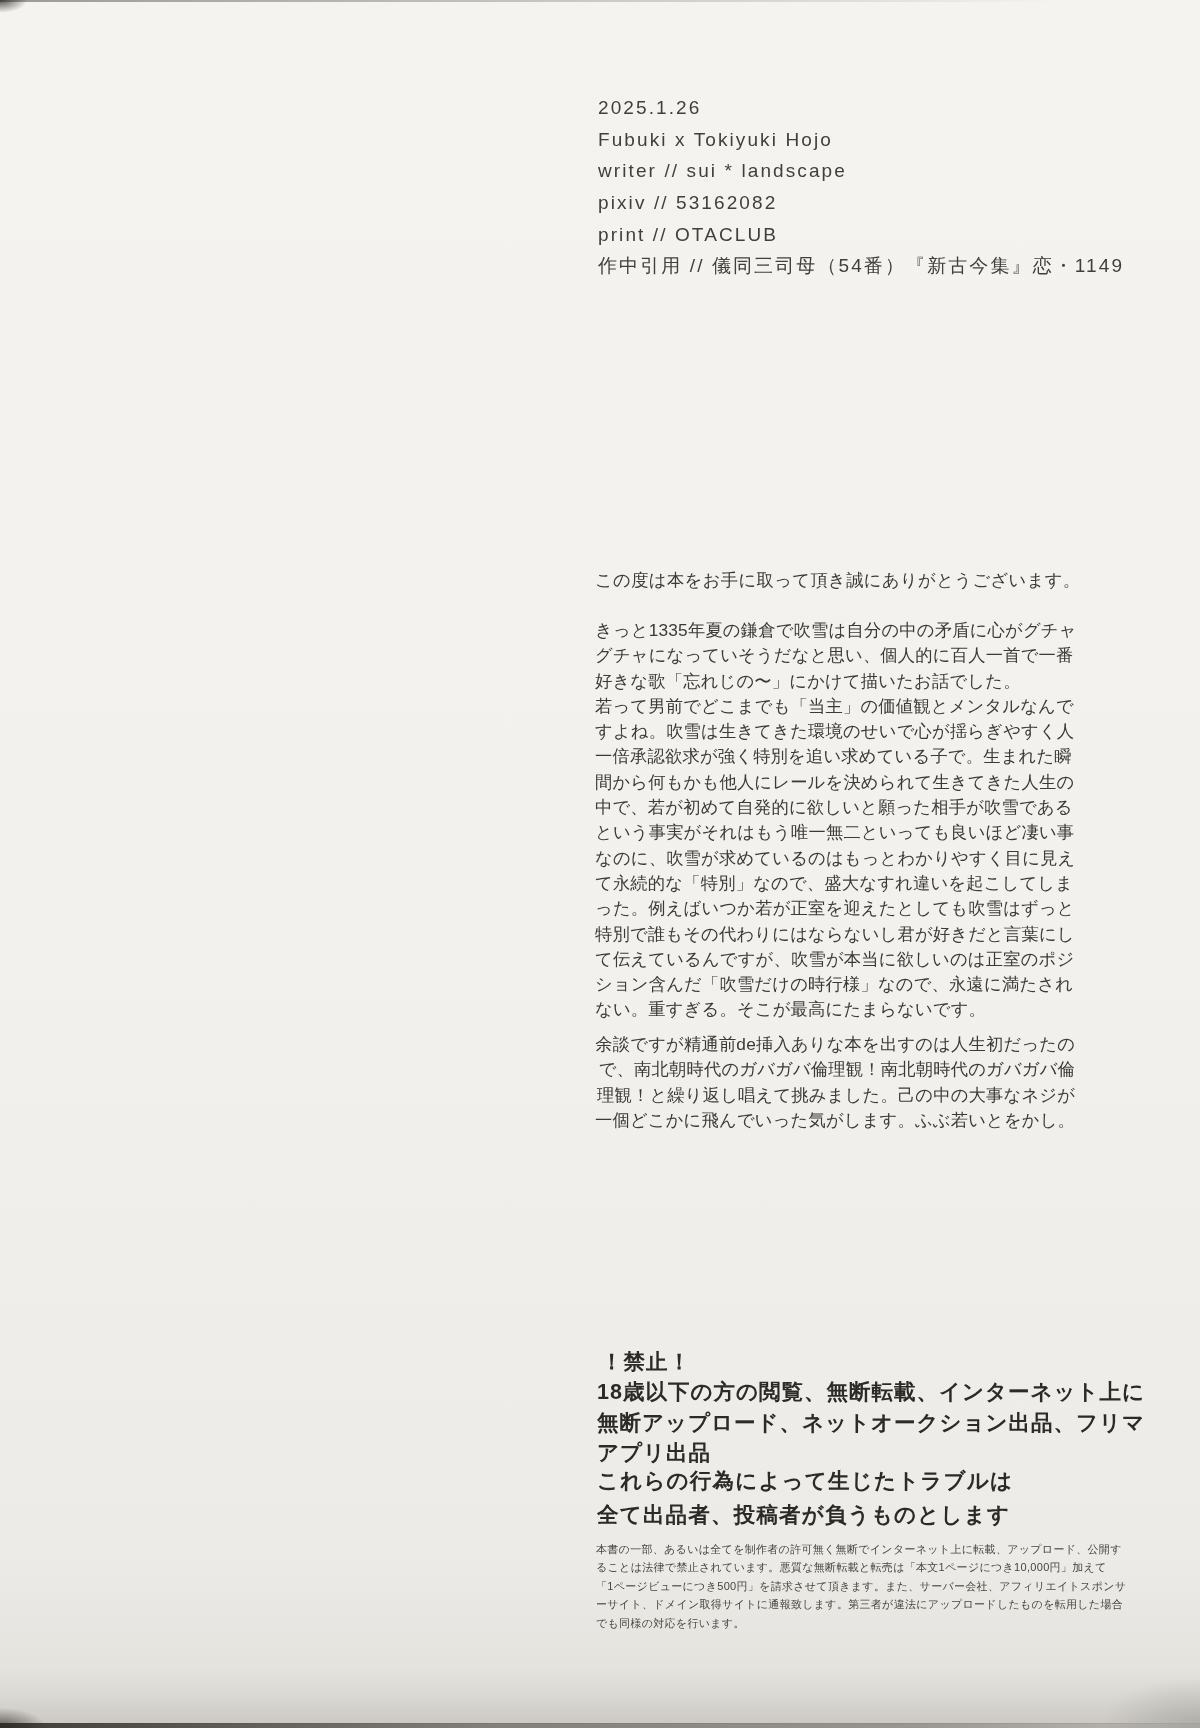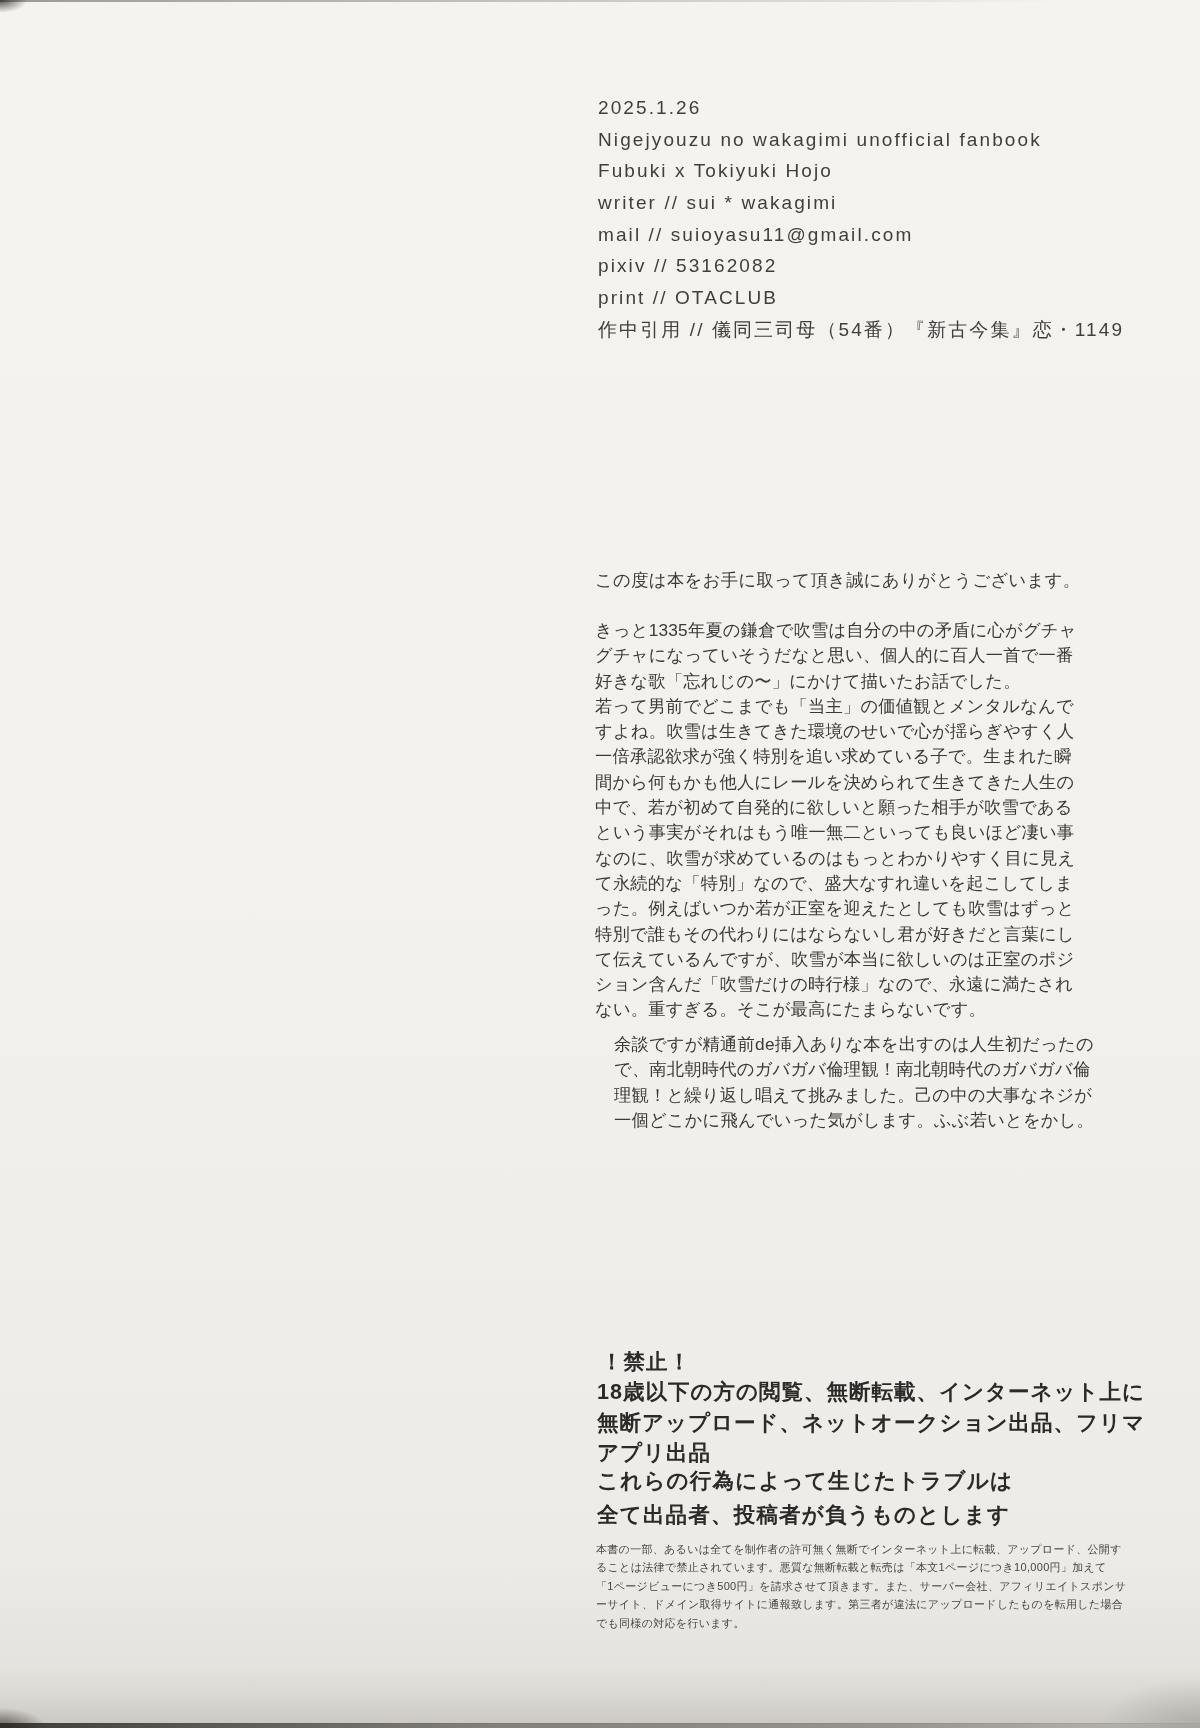--- a/index.html
+++ b/index.html
@@ -31,23 +31,24 @@
     position:absolute; left:595px; top:568px;
     font-size:17.3px; letter-spacing:0.4px;
     color:#3b3a38;
   }
   .afterword-main {
     position:absolute; left:595px; top:618px;
     font-size:17.3px; line-height:25.3px; letter-spacing:0.2px;
     color:#3b3a38;
   }
   .afterword-aside {
-    position:absolute; left:614px; top:1032px;
+    position:absolute; left:595px; top:1032px;
     font-size:17.3px; line-height:25.3px; letter-spacing:0.2px;
     color:#3b3a38;
+    text-align:right;
   }
 
   .warn-head {
     position:absolute; left:601px; top:1347px;
     font-size:21.5px; font-weight:700; letter-spacing:1px;
     color:#2b2a28;
   }
   .warn-list {
     position:absolute; left:597px; top:1377px;
     font-size:21.5px; font-weight:700; line-height:30.5px; letter-spacing:1px;
@@ -90,24 +91,22 @@
     background:radial-gradient(ellipse at 100% 100%, rgba(150,148,144,.55), transparent 75%);
   }
 </style>
 </head>
 <body>
 
 <div class="page">
 
   <div class="colophon">
     <div>2025.1.26</div>
-    <div>Nigejyouzu no wakagimi unofficial fanbook</div>
     <div>Fubuki x Tokiyuki Hojo</div>
-    <div>writer // sui * wakagimi</div>
-    <div>mail // suioyasu11@gmail.com</div>
+    <div>writer // sui * landscape</div>
     <div>pixiv // 53162082</div>
     <div>print // OTACLUB</div>
     <div>作中引用 // 儀同三司母（54番）『新古今集』恋・1149</div>
   </div>
 
 
   <div class="greeting">この度は本をお手に取って頂き誠にありがとうございます。</div>
   <div class="afterword-main ml">きっと1335年夏の鎌倉で吹雪は自分の中の矛盾に心がグチャ
 グチャになっていそうだなと思い、個人的に百人一首で一番
 好きな歌「忘れじの〜」にかけて描いたお話でした。

